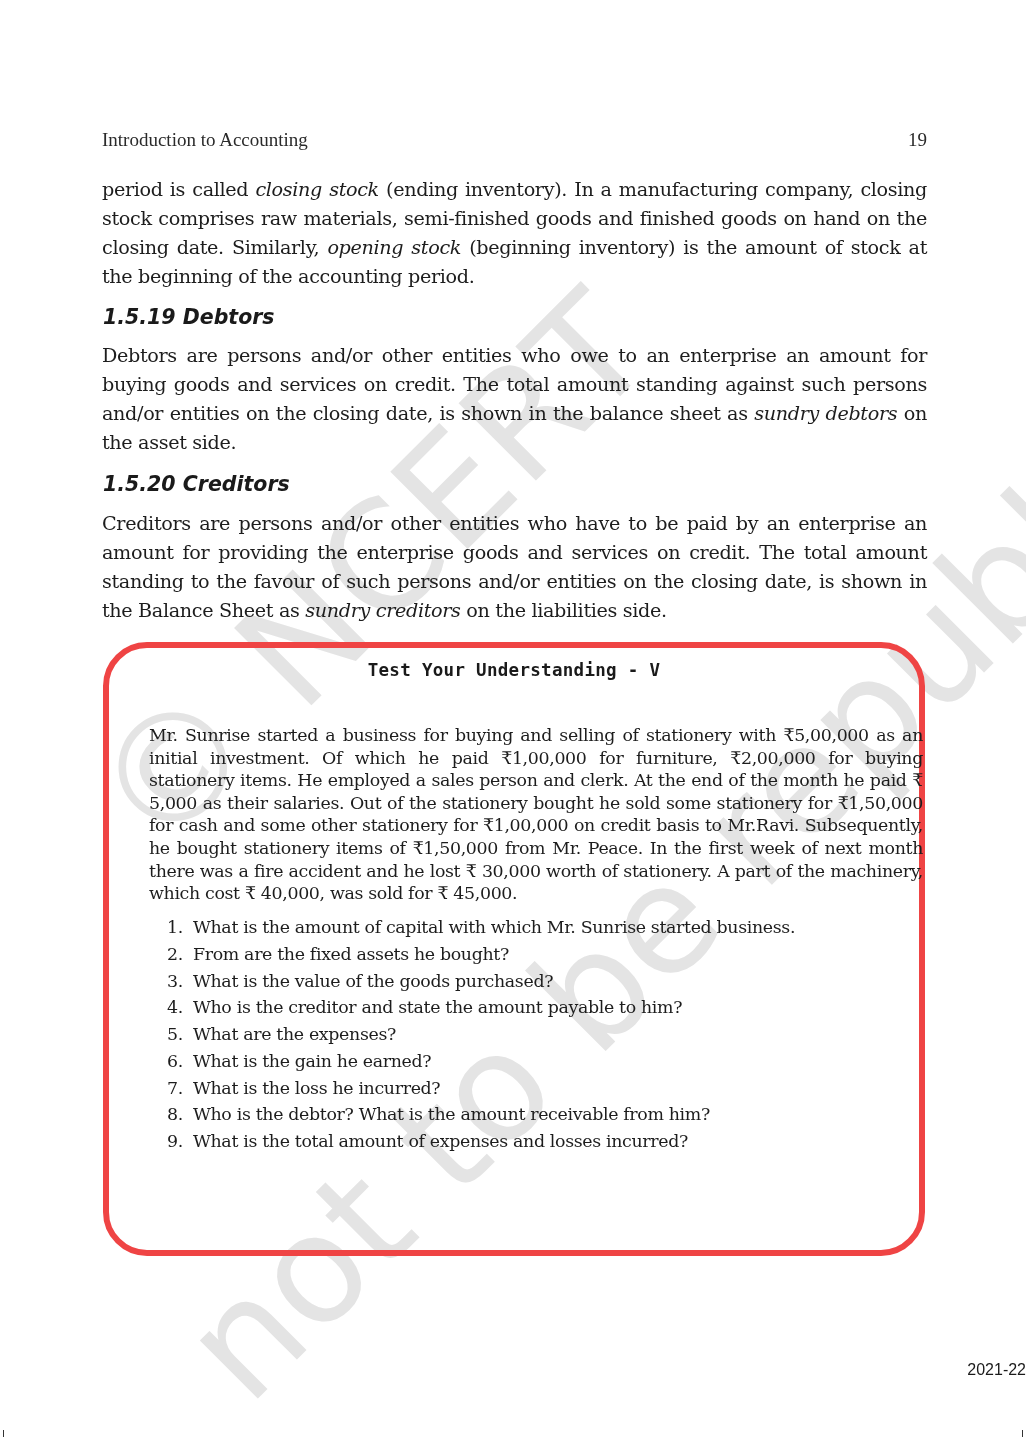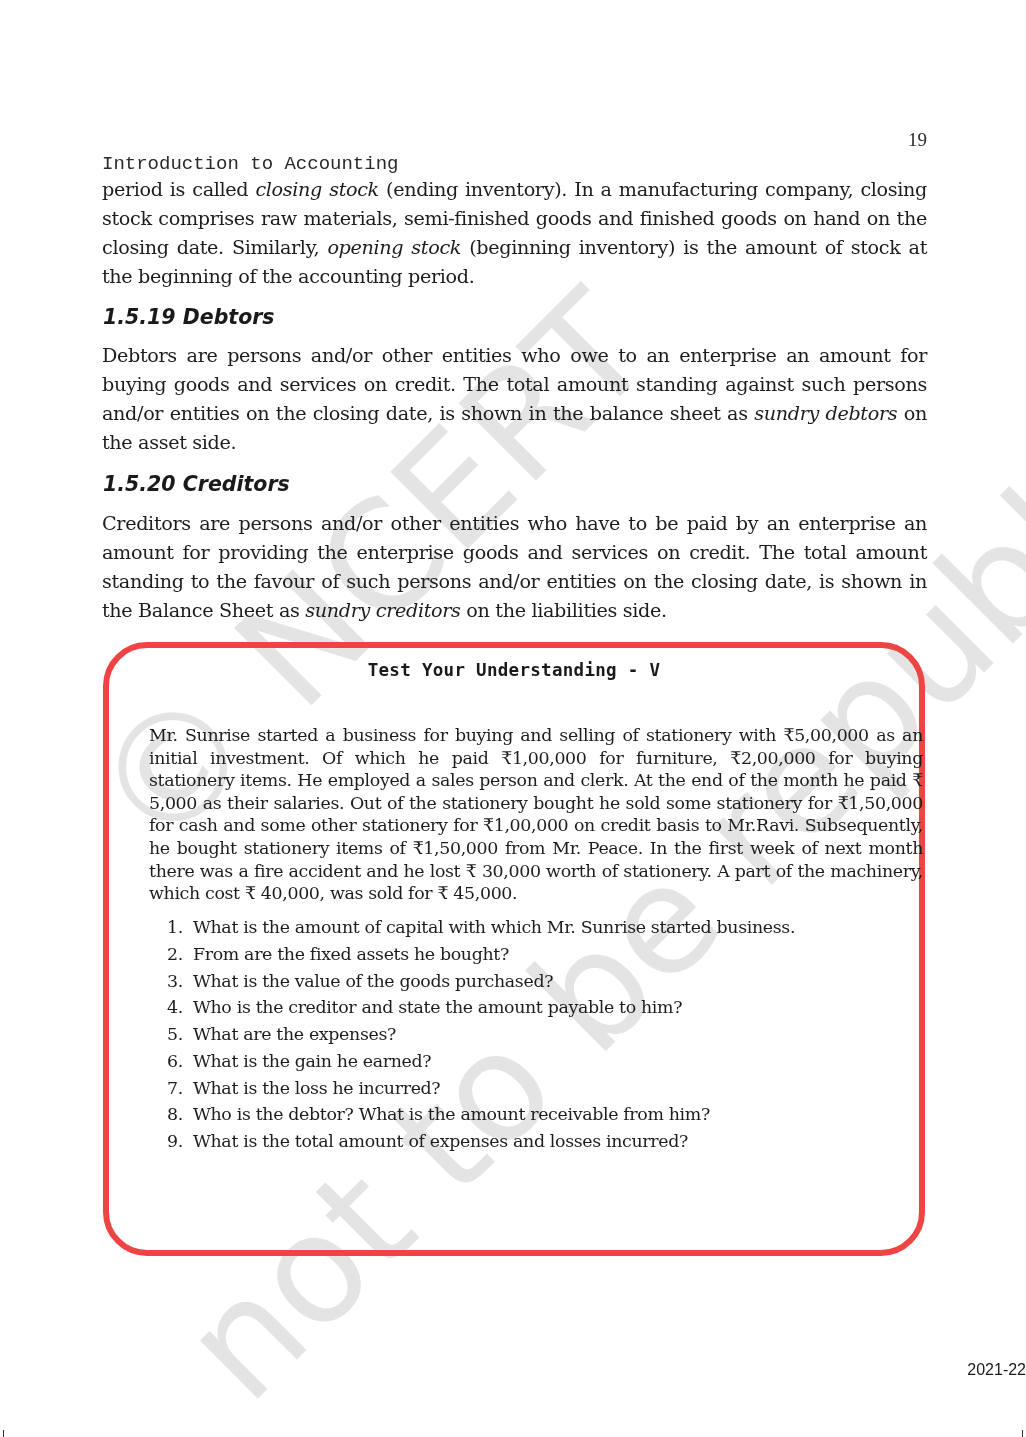--- a/index.html
+++ b/index.html
@@ -47,24 +47,23 @@
       white-space: nowrap;
     }
     .content {
       position: relative;
       z-index: 1;
     }
     .running-head {
       position: absolute;
       top: 129px;
       left: 102px;
-      font-family: Liberation Mono, monospace;
+      font-family: Liberation Serif, serif;
       font-size: 19px;
       color: #2a2a2a;
-      margin-top: 24px;
     }
     .page-number {
       position: absolute;
       top: 129px;
       right: 99px;
       font-family: "Liberation Serif", serif;
       font-size: 19px;
       color: #2a2a2a;
     }
     .para {

